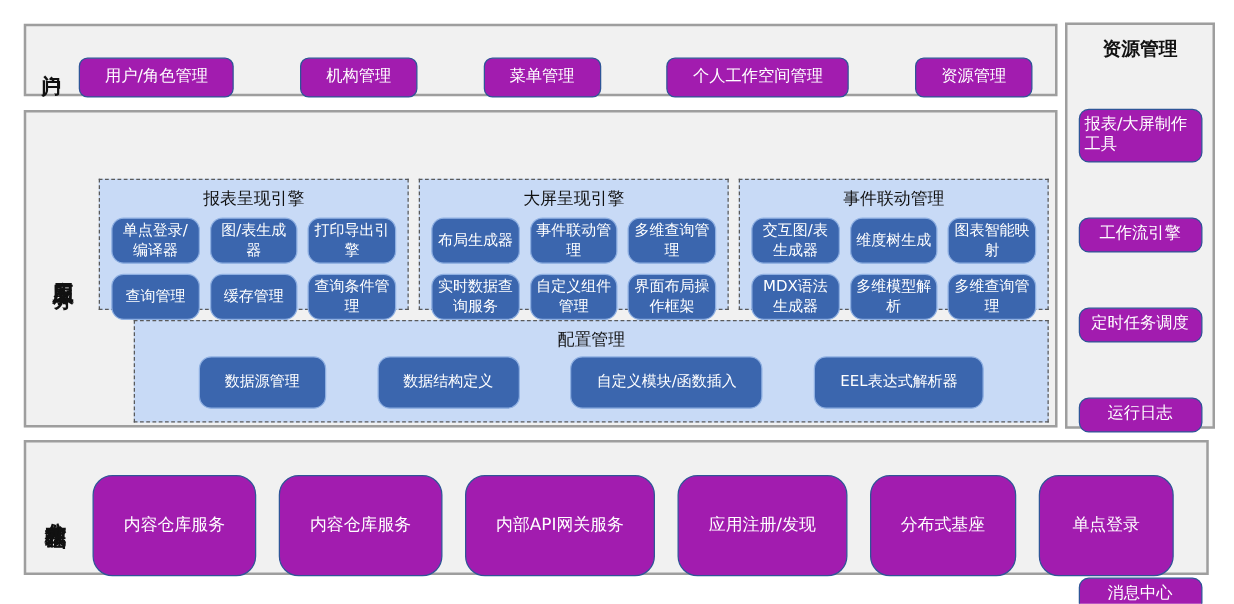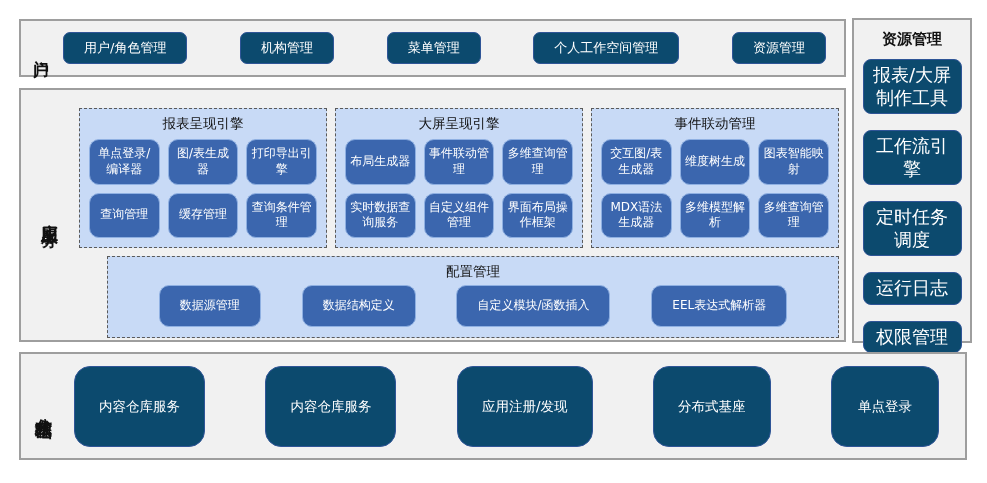--- a/index.html
+++ b/index.html
@@ -19,31 +19,32 @@
     writing-mode: vertical-rl;
     text-orientation: upright;
     font-weight: bold;
     font-size: 17px;
     color: #111;
     letter-spacing: 2px;
     line-height: 1;
     flex: 0 0 auto;
   }
   .btn {
-    background: #0c4a6e;
+    background: #a21caf;
     border: 1.5px solid #2f5597;
     border-radius: 7px;
     color: #fff;
     display: flex;
     align-items: center;
     justify-content: center;
-    text-align: center;
+    text-align: left;
     font-size: 13px;
     line-height: 1.25;
     cursor: default;
+    margin-top: 28px;
   }
   
   #portal {
     left: 19px; top: 19px; width: 827px; height: 58px;
     display: flex; align-items: center;
     padding: 0 18px 0 12px;
   }
   #portal .vlabel { font-size: 16px; margin-right: 14px; }
   .portal-buttons {
     flex: 1;
@@ -57,21 +58,21 @@
   }
   #app > .vlabel {
     position: absolute; left: 20px; top: 50%;
     transform: translateY(-50%);
   }
   .engines { display: flex; gap: 8px; height: 140px; }
   .panel {
     background: #c8daf6;
     border: 1.5px dashed #5a5a5a;
     flex: 1;
-    display: flex; flex-direction: column;
+    display: flex; flex-direction: column; margin-top: 35px;
   }
   .panel-title {
     text-align: center;
     font-size: 13.5px;
     color: #111;
     padding: 6px 0 2px;
   }
   .panel-grid {
     flex: 1;
     display: grid;
@@ -109,21 +110,21 @@
   }
   .aux-title { font-size: 15px; font-weight: bold; color: #111; padding: 2px 0 10px; }
   .aux-buttons {
     flex: 1; width: 100%;
     display: flex; flex-direction: column; align-items: center;
     gap: 16px;
   }
   .aux-buttons .btn {
     width: 99px; min-height: 28px;
     padding: 4px 4px;
-    font-size: 18px;
+    font-size: 13px;
     border-radius: 8px;
   }
   
   #foundation {
     left: 19px; top: 352px; width: 948px; height: 108px;
     display: flex; align-items: center;
     padding: 0 26px 0 14px;
   }
   #foundation .vlabel { letter-spacing: 1px; margin-right: 22px; }
   .foundation-buttons {
@@ -215,17 +216,18 @@
     <div class="btn">权限管理</div>
     <div class="btn">消息中心</div>
   </div>
 </div>
 
 <div class="section" id="foundation">
   <div class="vlabel">分布式基础</div>
   <div class="foundation-buttons">
     <div class="btn">内容仓库服务</div>
     <div class="btn">内容仓库服务</div>
+    <div class="btn">内部API网关服务</div>
     <div class="btn">应用注册/发现</div>
     <div class="btn">分布式基座</div>
     <div class="btn">单点登录</div>
   </div>
 </div>
 
 </body></html>

